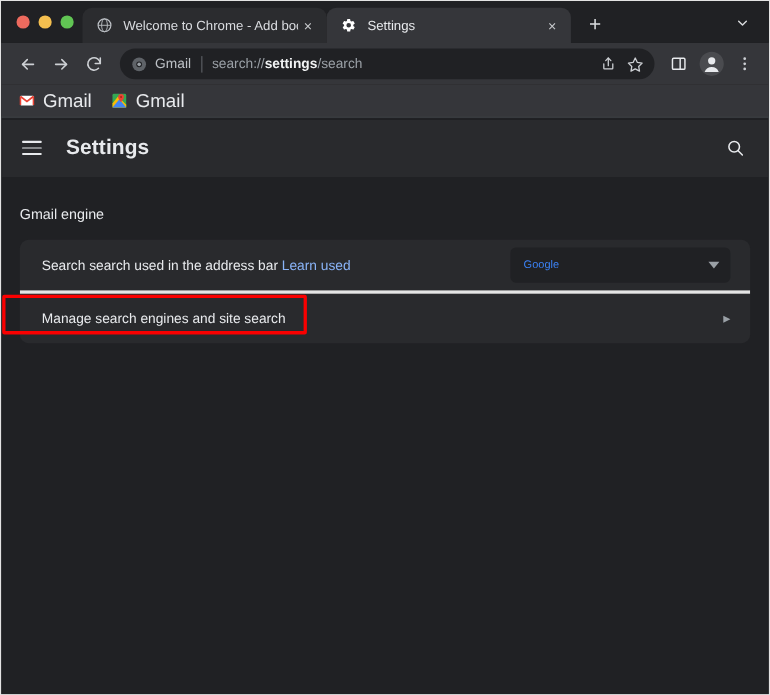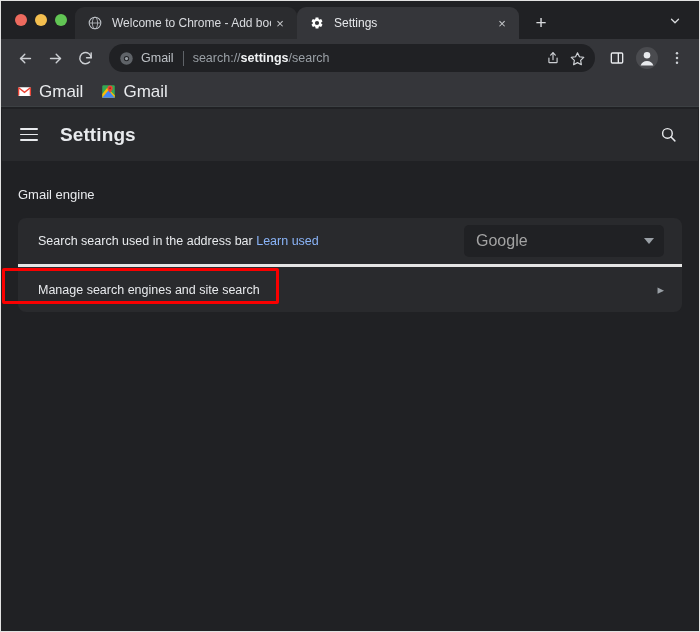--- a/index.html
+++ b/index.html
@@ -217,21 +217,21 @@
   }
   .link { color: #8ab4f8; }
   .select {
     width: 200px; height: 32px;
     background: #202124;
     border-radius: 5px;
     display: flex; align-items: center;
     padding: 0 10px 0 12px;
     flex: 0 0 200px;
   }
-  .select-value { color: #a3a3a3; font-size: 16px; flex: 1 1 auto; }
+  .select-value { color: #3b82f6; font-size: 10px; flex: 1 1 auto; }
   .caret {
     width: 0; height: 0;
     border-left: 5px solid transparent;
     border-right: 5px solid transparent;
     border-top: 6px solid #9aa0a6;
   }
   .chevron-right {
     color: #9aa0a6;
     font-size: 13px;
     line-height: 1;

